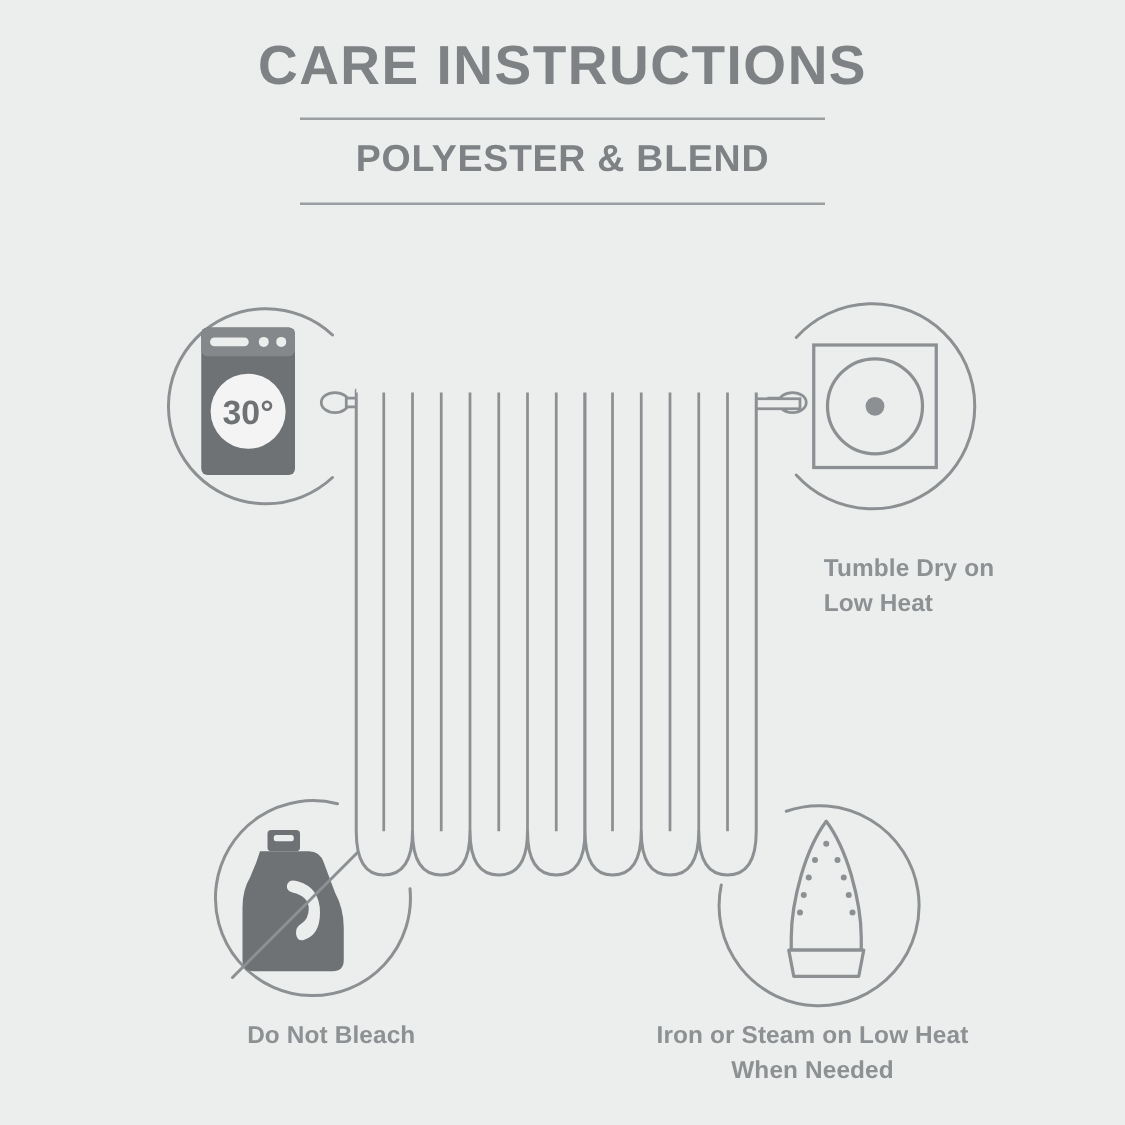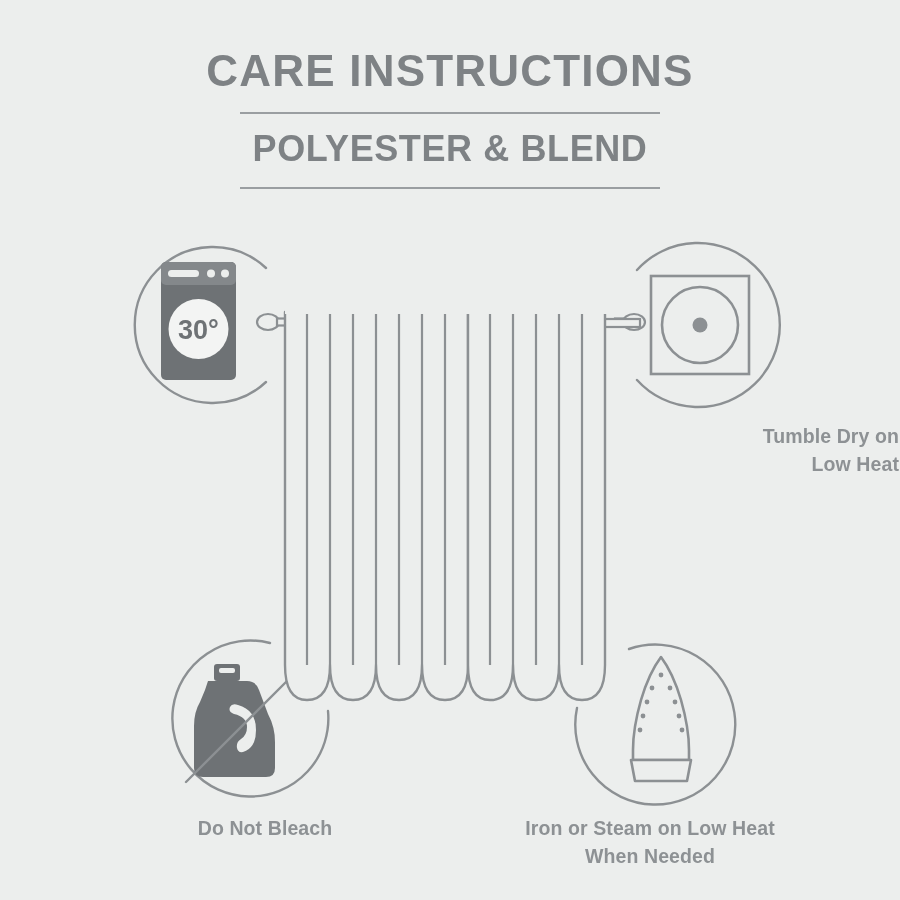--- a/index.html
+++ b/index.html
@@ -21,40 +21,40 @@
   
   .header {
     position: absolute;
     left: 0;
     top: 0;
     width: 900px;
     text-align: center;
   }
   .title {
     margin: 0;
-    padding-top: 48px;
+    padding-top: 30px;
     font-size: 44px;
     font-weight: bold;
     letter-spacing: 1.2px;
     color: #7e8285;
     line-height: 1.05;
   }
   .rule {
     width: 420px;
     height: 2px;
     margin: 18px auto 0 auto;
     background: #9a9ea1;
   }
   .rule.lower {
     margin-top: 16px;
   }
   .subtitle {
     margin: 0;
     padding-top: 14px;
-    font-size: 36px;
+    font-size: 30px;
     font-weight: bold;
     letter-spacing: 0.6px;
     color: #7e8285;
     line-height: 1.18;
   }
 
   
   .stage {
     position: absolute;
     left: 0;
@@ -78,23 +78,23 @@
     white-space: pre-line;
   }
   #caption-wash {
     left: 48px;
     top: 423px;
     width: 248px;
     text-align: center;
   }
   #caption-dry {
     left: 659px;
-    top: 423px;
+    top: 442px;
     width: 240px;
-    text-align: right;
+    text-align: left;
   }
   #caption-bleach {
     left: 140px;
     top: 815px;
     width: 250px;
     text-align: center;
   }
   #caption-iron {
     left: 470px;
     top: 815px;

